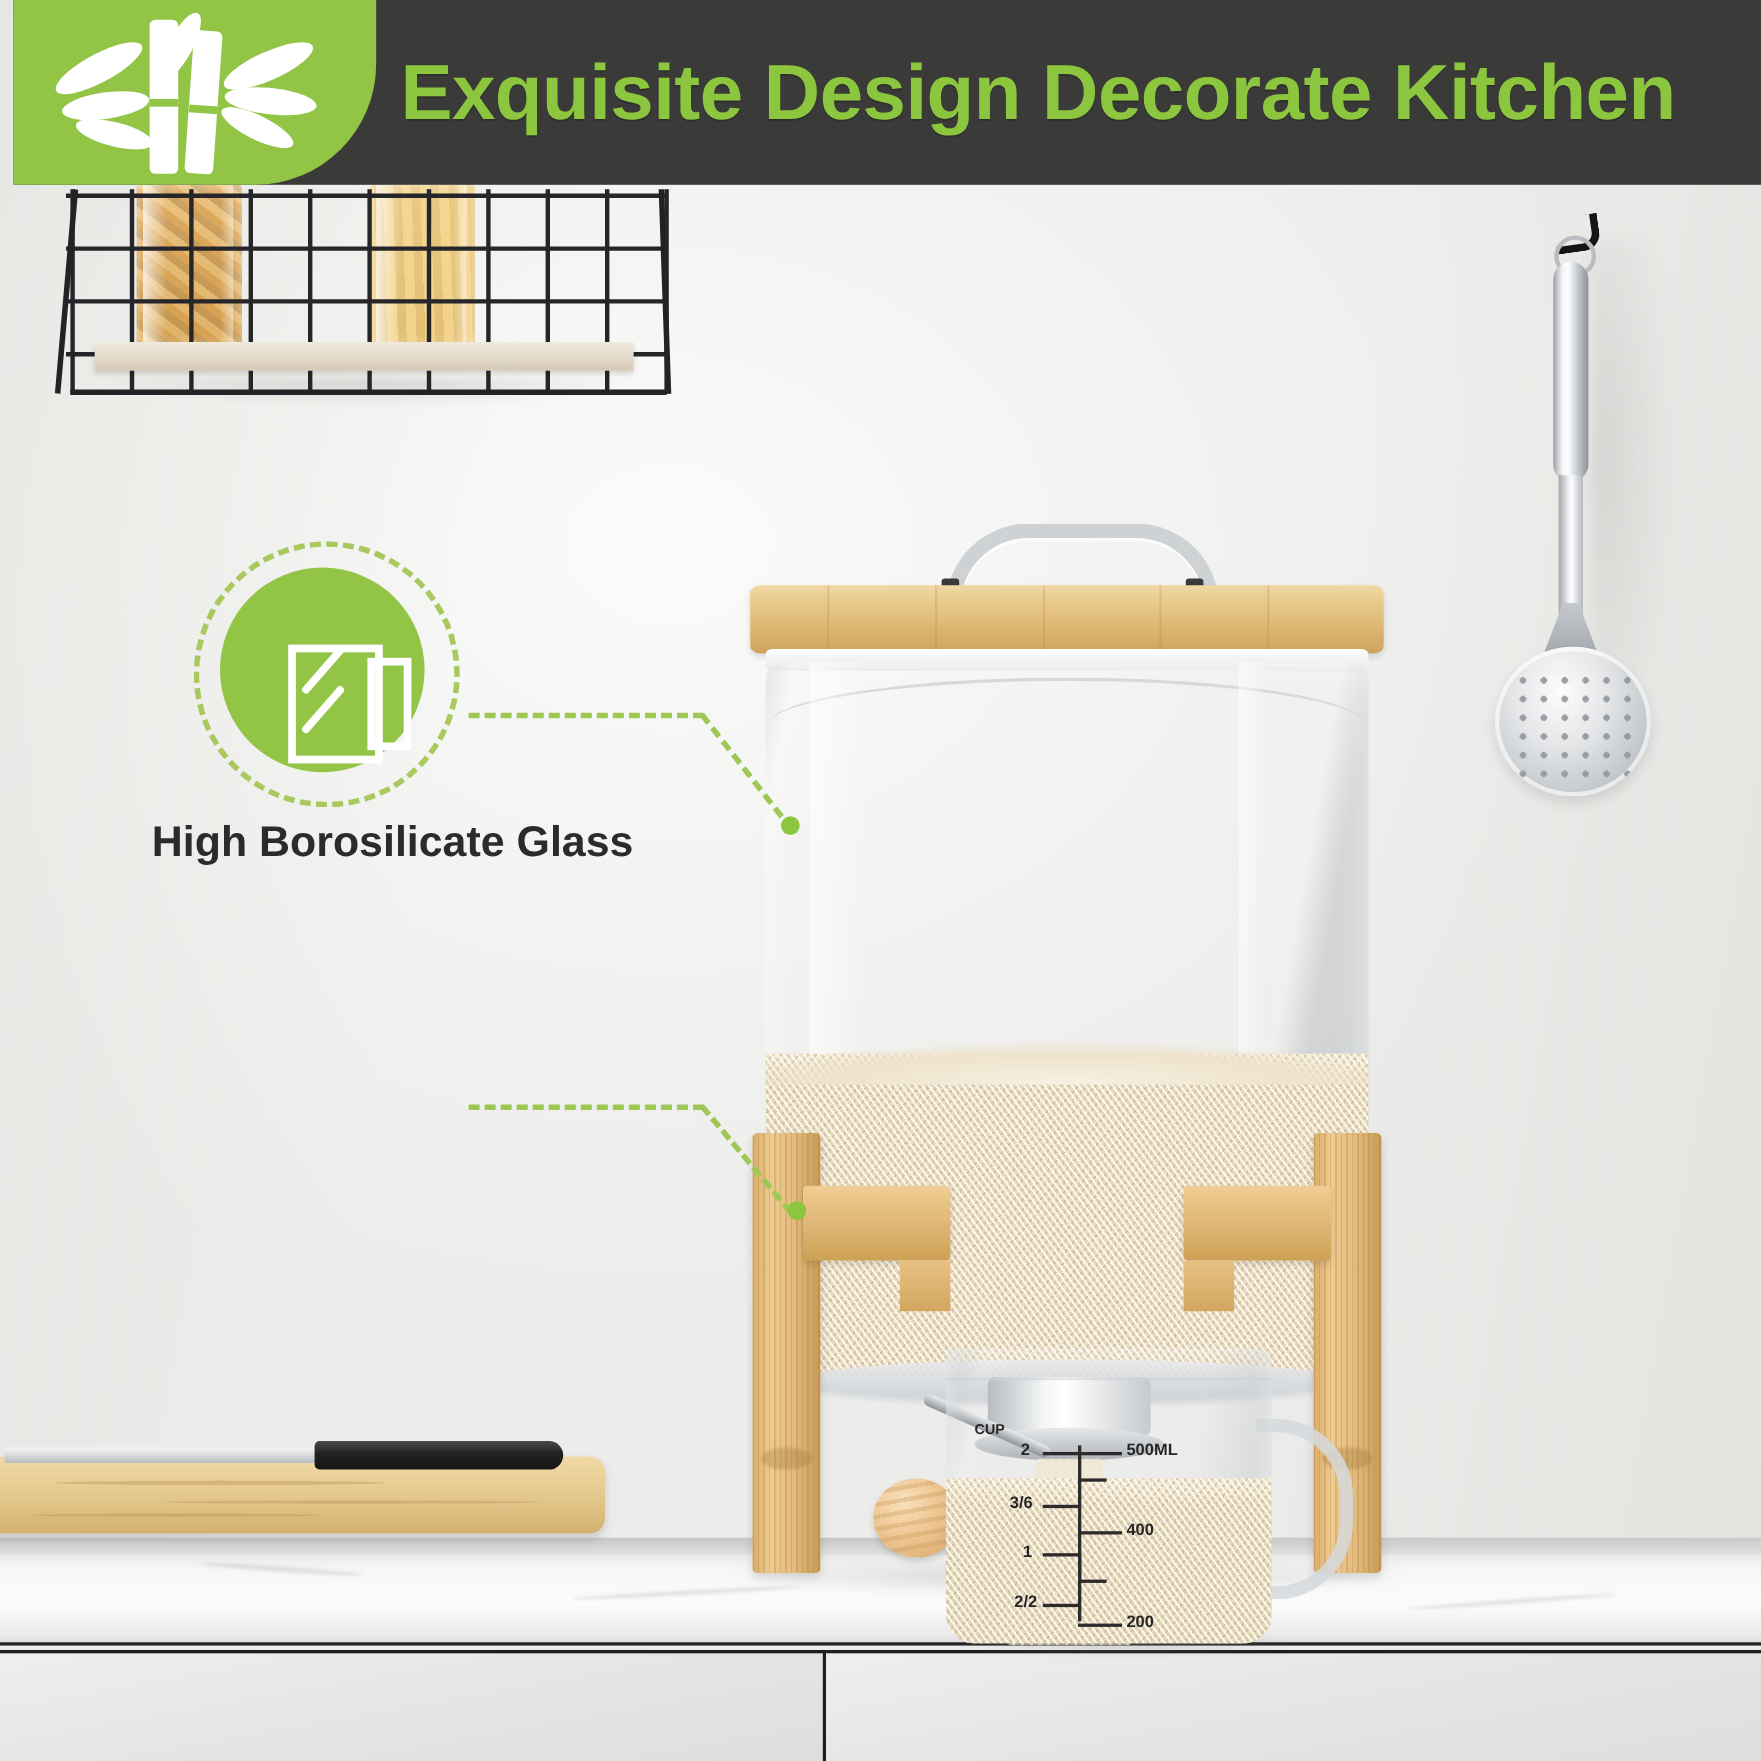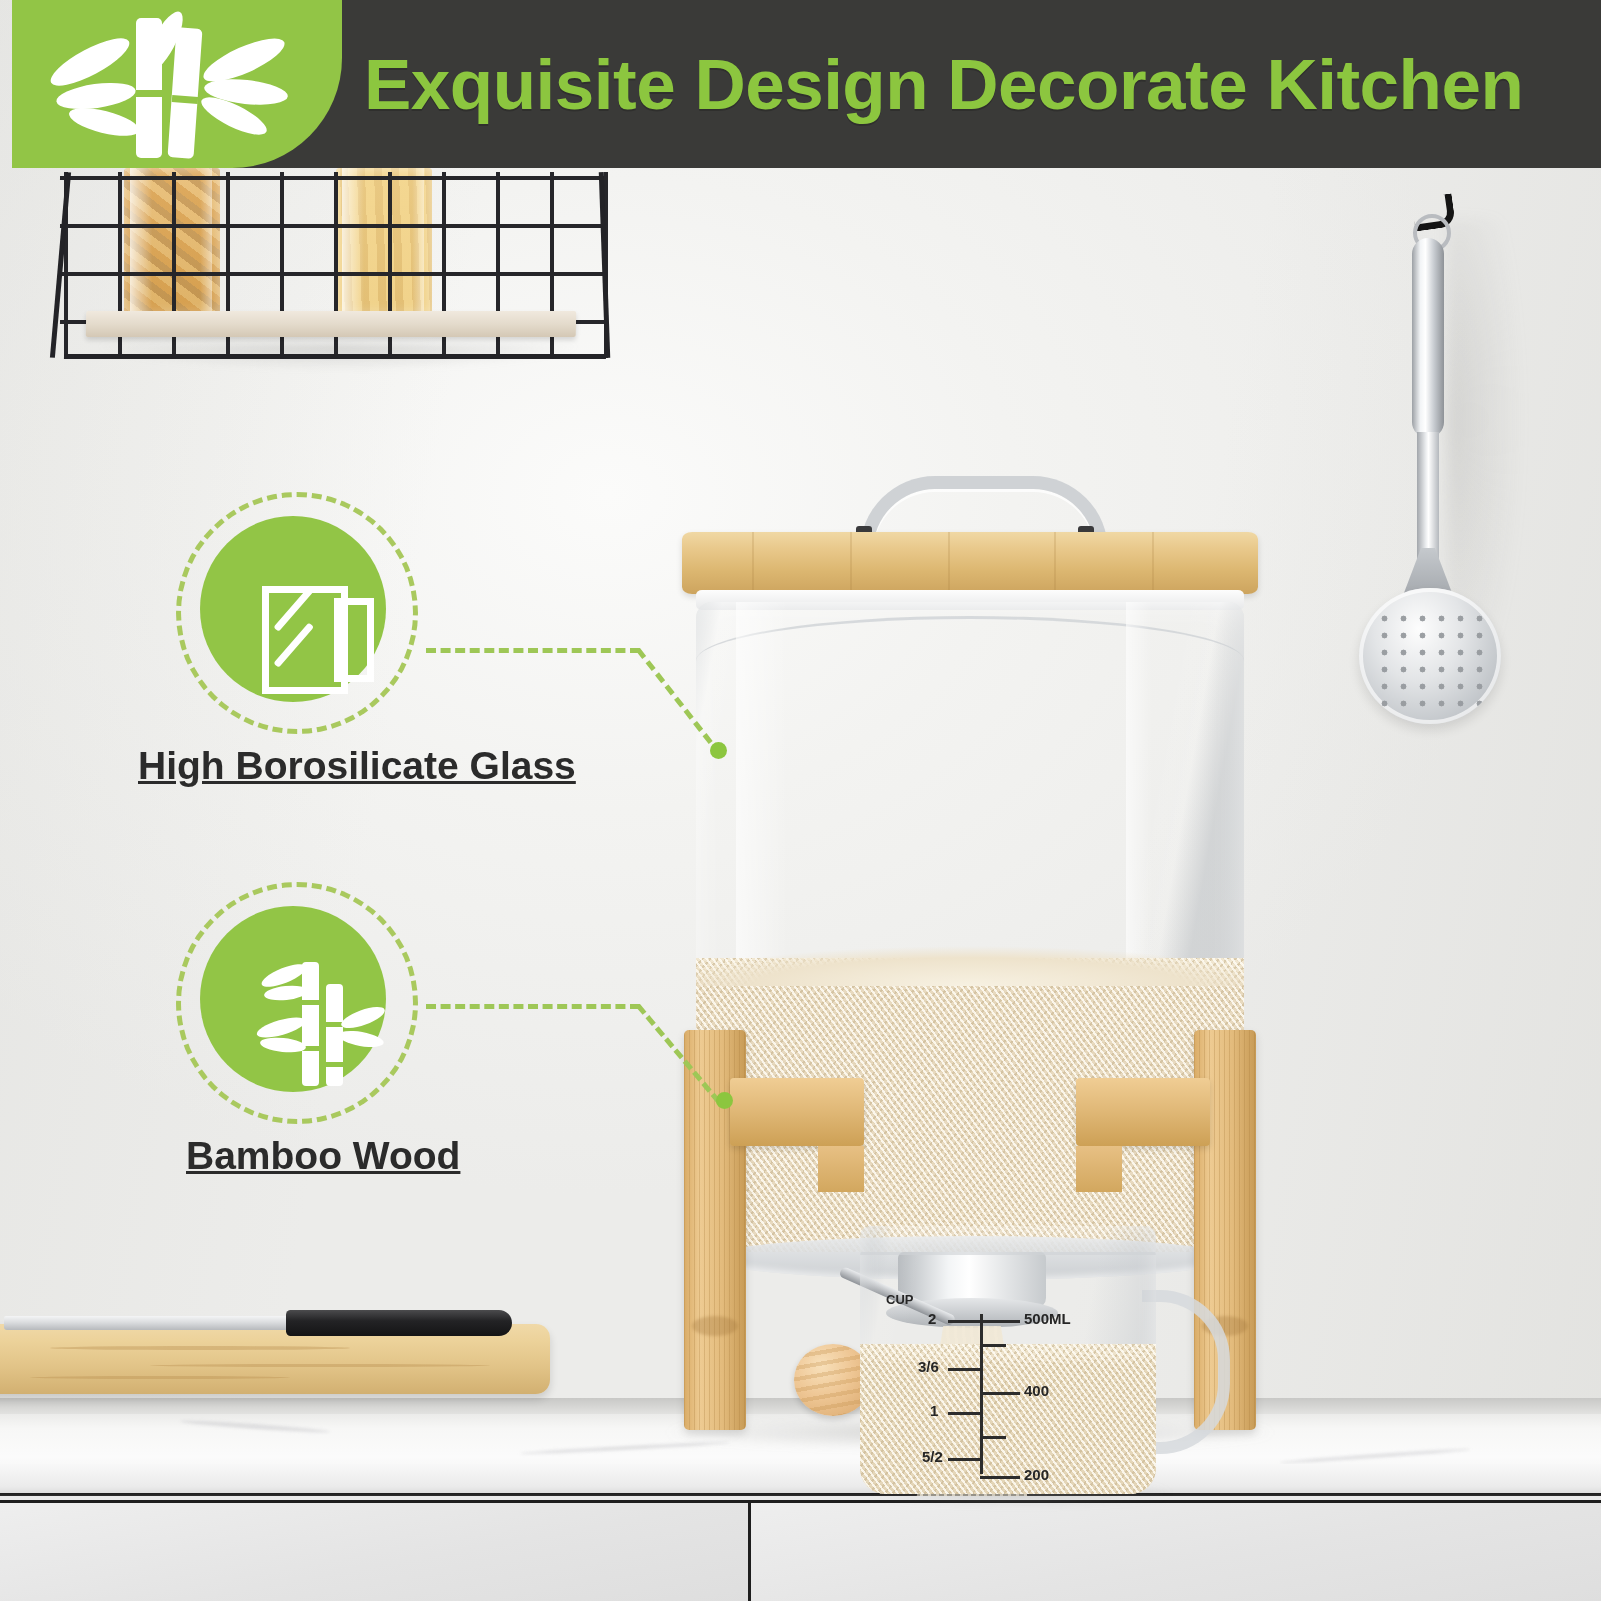--- a/index.html
+++ b/index.html
@@ -369,21 +369,21 @@
     position:absolute;left:0;top:0;width:232px;height:232px;
     border:5px dashed #a9c95e;border-radius:50%;
   }
   .badge-circle{
     position:absolute;left:24px;top:24px;width:186px;height:186px;
     border-radius:50%;background:#92c546;
   }
   .badge-label{
     position:absolute;left:-38px;top:252px;width:420px;
     color:#2b2b2b;font-size:39px;font-weight:bold;
-    font-family:"Liberation Sans",sans-serif;white-space:nowrap;text-decoration:underline;
+    font-family:"Liberation Sans",sans-serif;white-space:nowrap;
   }
   .badge-label.indent{left:10px;}
 
   
   .ico-glass{position:absolute;left:62px;top:62px;width:112px;height:110px;}
   .gpane{position:absolute;border:7px solid #ffffff;}
   .gstreak{position:absolute;height:7px;background:#ffffff;border-radius:3px;}
 
   
   .ico-bamboo{position:absolute;left:58px;top:52px;width:124px;height:128px;}
@@ -548,21 +548,21 @@
       <div class="mk-tick" style="left:120px;top:166px;width:40px;"></div>
       <div class="mk-lbl" style="left:164px;top:156px;">400</div>
 
       <div class="mk-tick" style="left:88px;top:186px;width:32px;"></div>
       <div class="mk-lbl" style="left:70px;top:176px;">1</div>
 
       <div class="mk-vert" style="left:120px;top:186px;height:62px;"></div>
       <div class="mk-tick" style="left:120px;top:210px;width:26px;"></div>
 
       <div class="mk-tick" style="left:88px;top:232px;width:32px;"></div>
-      <div class="mk-lbl" style="left:62px;top:222px;">5/2</div>
+      <div class="mk-lbl" style="left:62px;top:222px;">2/2</div>
 
       <div class="mk-tick" style="left:120px;top:250px;width:40px;"></div>
       <div class="mk-lbl" style="left:164px;top:240px;">200</div>
     </div>
   </div>
 
   <div class="conn" style="left:404px;top:600px;width:330px;height:170px;">
     <div class="conn-h" style="left:22px;top:48px;width:214px;"></div>
     <div class="conn-d" style="left:236px;top:48px;width:118px;transform:rotate(52deg);"></div>
     <div class="conn-dot" style="left:306px;top:142px;"></div>
@@ -580,40 +580,20 @@
       <div class="ico-glass">
         <div class="gpane" style="left:0;top:8px;width:72px;height:94px;"></div>
         <div class="gpane" style="left:72px;top:20px;width:26px;height:70px;"></div>
         <div class="gstreak" style="left:14px;top:48px;width:54px;transform:rotate(-49deg);transform-origin:0 50%;"></div>
         <div class="gstreak" style="left:14px;top:84px;width:54px;transform:rotate(-49deg);transform-origin:0 50%;"></div>
       </div>
     </div>
     <div class="badge-label">High Borosilicate Glass</div>
   </div>
 
-  <div class="feature" style="left:176px;top:882px;width:420px;height:320px;">
-    <div class="badge-ring"></div>
-    <div class="badge-circle">
-      <div class="ico-bamboo">
-        <div class="bstalk" style="left:44px;top:4px;width:17px;height:124px;"></div>
-        <div class="bstalk" style="left:68px;top:26px;width:17px;height:102px;"></div>
-        <div class="bnode" style="left:44px;top:42px;width:17px;"></div>
-        <div class="bnode" style="left:44px;top:88px;width:17px;"></div>
-        <div class="bnode" style="left:68px;top:64px;width:17px;"></div>
-        <div class="bnode" style="left:68px;top:104px;width:17px;"></div>
-        <div class="bleaf" style="left:2px;top:10px;width:48px;height:15px;transform:rotate(-22deg);"></div>
-        <div class="bleaf" style="left:6px;top:28px;width:44px;height:14px;transform:rotate(-6deg);"></div>
-        <div class="bleaf" style="left:-2px;top:62px;width:50px;height:15px;transform:rotate(-16deg);"></div>
-        <div class="bleaf" style="left:2px;top:80px;width:46px;height:14px;transform:rotate(6deg);"></div>
-        <div class="bleaf" style="left:82px;top:52px;width:46px;height:15px;transform:rotate(-20deg);"></div>
-        <div class="bleaf" style="left:80px;top:74px;width:46px;height:14px;transform:rotate(10deg);"></div>
-      </div>
-    </div>
-    <div class="badge-label indent">Bamboo Wood</div>
-  </div>
 
   <div class="header">
     <div class="header-logo">
       <svg width="330" height="168" viewBox="0 0 330 168">
         <g fill="#ffffff">
           <rect x="124" y="18" width="26" height="140" rx="5"></rect>
           <rect x="160" y="28" width="26" height="130" rx="5" transform="rotate(4 173 93)"></rect>
           <rect x="124" y="90" width="26" height="7" fill="#92c546"></rect>
           <rect x="160" y="96" width="26" height="7" fill="#92c546" transform="rotate(4 173 99)"></rect>
           <ellipse cx="78" cy="62" rx="44" ry="13" transform="rotate(-28 78 62)"></ellipse>

